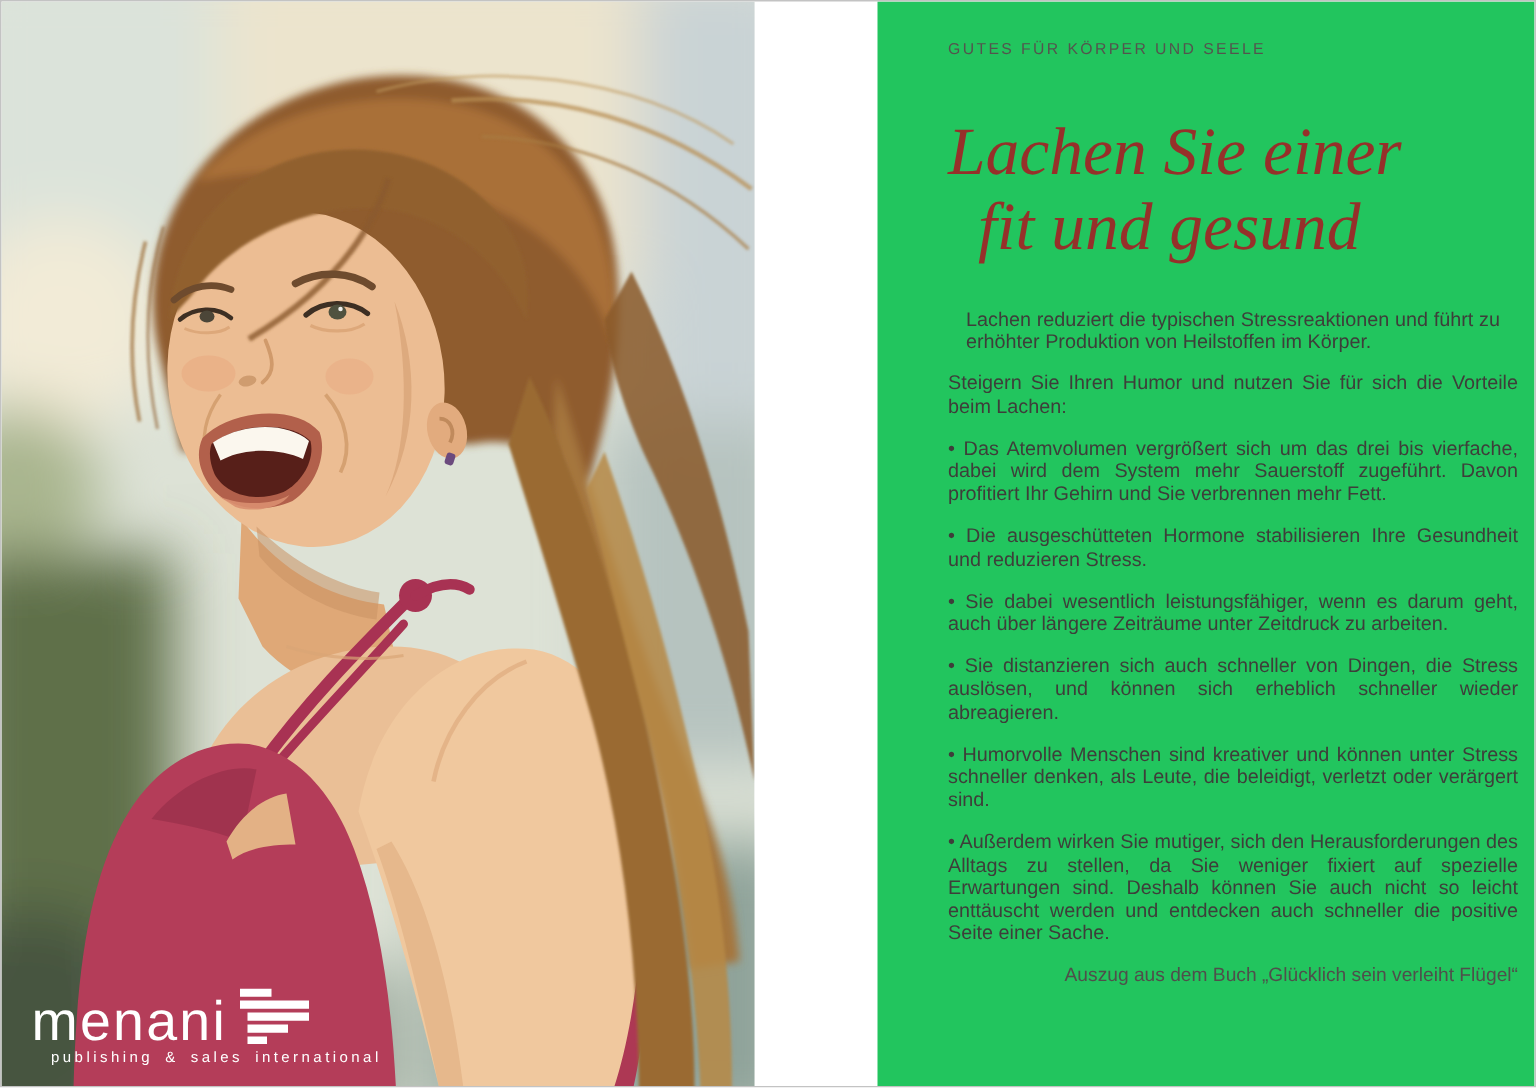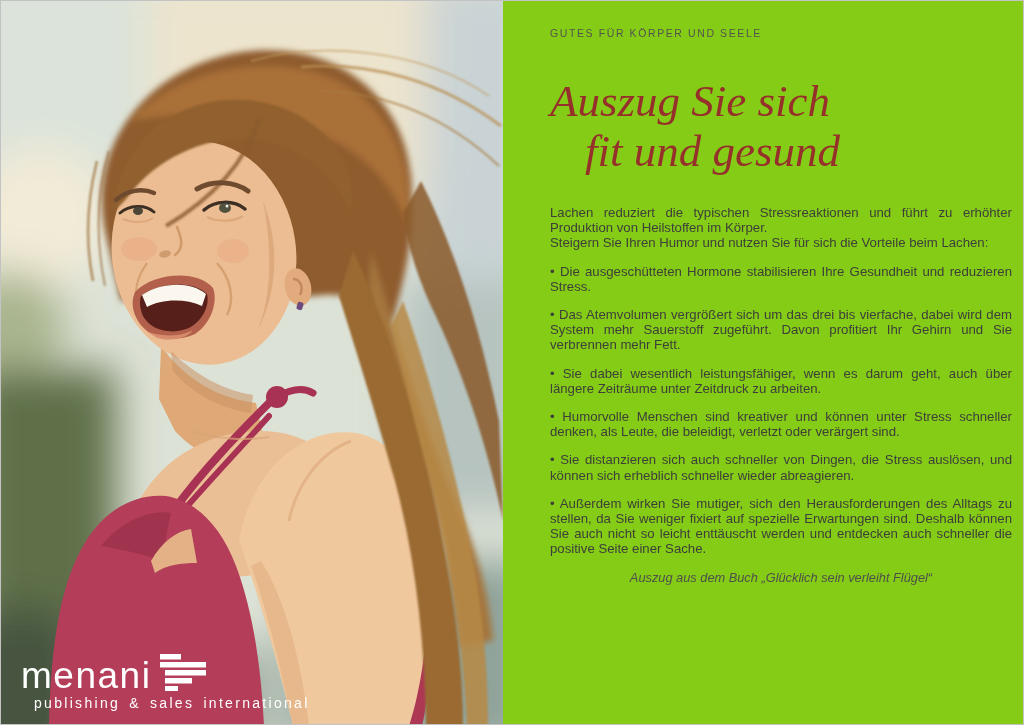--- a/index.html
+++ b/index.html
@@ -2,54 +2,54 @@
 <html lang="de"><head>
 <meta charset="utf-8">
 <style>
   html,body{margin:0;padding:0;background:#ffffff;overflow:hidden;}
   .frame{
     position:relative;width:1024px;height:725px;display:flex;
     box-sizing:border-box;border:1px solid #c3c3c3;background:#ffffff;overflow:hidden;
     font-family:"Liberation Sans",sans-serif;
   }
   
-  .photo-pane{position:relative;flex:none;width:502px;height:100%;}
+  .photo-pane{position:relative;flex:none;width:584px;height:100%;}
   .photo-pane svg.photo{display:block;width:502px;height:725px;}
   .logo{position:absolute;left:20px;bottom:13px;color:#fff;}
   .logo-row{display:flex;align-items:flex-end;gap:9px;}
   .logo-word{
     font-family:"Liberation Sans",sans-serif;font-weight:400;font-size:37px;
     line-height:30px;letter-spacing:1.5px;color:#fff;
   }
   .logo-icon svg{display:block;}
   .logo-tagline{
-    margin-top:4px;padding-left:13px;font-size:14px;letter-spacing:2.3px;
+    margin-top:4px;padding-left:13px;font-size:10px;letter-spacing:2.3px;
     word-spacing:3px;color:#fff;white-space:nowrap;
   }
   
   .content-pane{
-    flex:1;box-sizing:border-box;padding:26px 11px 0 47px;background:#84cc16;
+    flex:1;box-sizing:border-box;padding:26px 11px 0 47px;background:#22c55e;
   }
   .kicker{
     font-size:10.5px;line-height:13px;letter-spacing:1.6px;color:#54544e;
   }
   .title{
     margin:36px 0 0 0;font-family:"Liberation Serif","DejaVu Serif",serif;
     font-style:italic;font-weight:500;color:#96302a;font-size:45px;line-height:50px;
   }
-  .title .t-line2{display:block;margin-left:35px;}
+  .title .t-line2{display:block;margin-left:20px;}
   .article-body{
     margin-top:29px;font-size:13.2px;line-height:15.2px;color:#3e3e3a;
     text-align:justify;hyphens:auto;
   }
   .article-body p{margin:0 0 13px 0;}
-  .article-body p.intro-first{margin:0;}
+  .article-body p.intro-first{margin:12px;}
   .source{
-    font-style:italic;font-size:12.8px;color:#4f4f4b;margin:31px 0 0 0;
-    text-align:center;
+    font-size:12.8px;color:#4f4f4b;margin:31px 0 0 0;
+    text-align:right;
   }
 </style>
 </head>
 <body>
 
 <div class="frame">
 
   <div class="photo-pane">
     <svg class="photo" viewBox="0 0 502 725" preserveAspectRatio="xMidYMid slice" aria-hidden="true">
       <defs>
@@ -198,32 +198,32 @@
         </span>
       </div>
       <div class="logo-tagline">publishing &amp; sales international</div>
     </div>
   </div>
 
   <div class="content-pane">
     <div class="kicker">GUTES FÜR KÖRPER UND SEELE</div>
 
     <h1 class="title">
-      <span class="t-line1">Auszug Sie sich</span>
+      <span class="t-line1">Lachen Sie einer</span>
       <span class="t-line2">fit und gesund</span>
     </h1>
 
     <div class="article-body">
       <p class="intro-first">Lachen reduziert die typischen Stressreaktionen und führt zu erhöhter Produktion von Heilstoffen im Körper.</p>
       <p>Steigern Sie Ihren Humor und nutzen Sie für sich die Vorteile beim Lachen:</p>
 
+      <p>• Das Atemvolumen vergrößert sich um das drei bis vierfache, dabei wird dem System mehr Sauerstoff zugeführt. Davon profitiert Ihr Gehirn und Sie verbrennen mehr Fett.</p>
       <p>• Die ausgeschütteten Hormone stabilisieren Ihre Gesundheit und reduzieren Stress.</p>
-      <p>• Das Atemvolumen vergrößert sich um das drei bis vierfache, dabei wird dem System mehr Sauerstoff zugeführt. Davon profitiert Ihr Gehirn und Sie verbrennen mehr Fett.</p>
       <p>• Sie dabei wesentlich leistungsfähiger, wenn es darum geht, auch über längere Zeiträume unter Zeitdruck zu arbeiten.</p>
+      <p>• Sie distanzieren sich auch schneller von Dingen, die Stress auslösen, und können sich erheblich schneller wieder abreagieren.</p>
       <p>• Humorvolle Menschen sind kreativer und können unter Stress schneller denken, als Leute, die beleidigt, verletzt oder verärgert sind.</p>
-      <p>• Sie distanzieren sich auch schneller von Dingen, die Stress auslösen, und können sich erheblich schneller wieder abreagieren.</p>
       <p>• Außerdem wirken Sie mutiger, sich den Herausforderungen des Alltags zu stellen, da Sie weniger fixiert auf spezielle Erwartungen sind. Deshalb können Sie auch nicht so leicht enttäuscht werden und entdecken auch schneller die positive Seite einer Sache.</p>
 
       <p class="source">Auszug aus dem Buch „Glücklich sein verleiht Flügel“</p>
     </div>
   </div>
 
 </div>
 
 </body></html>

